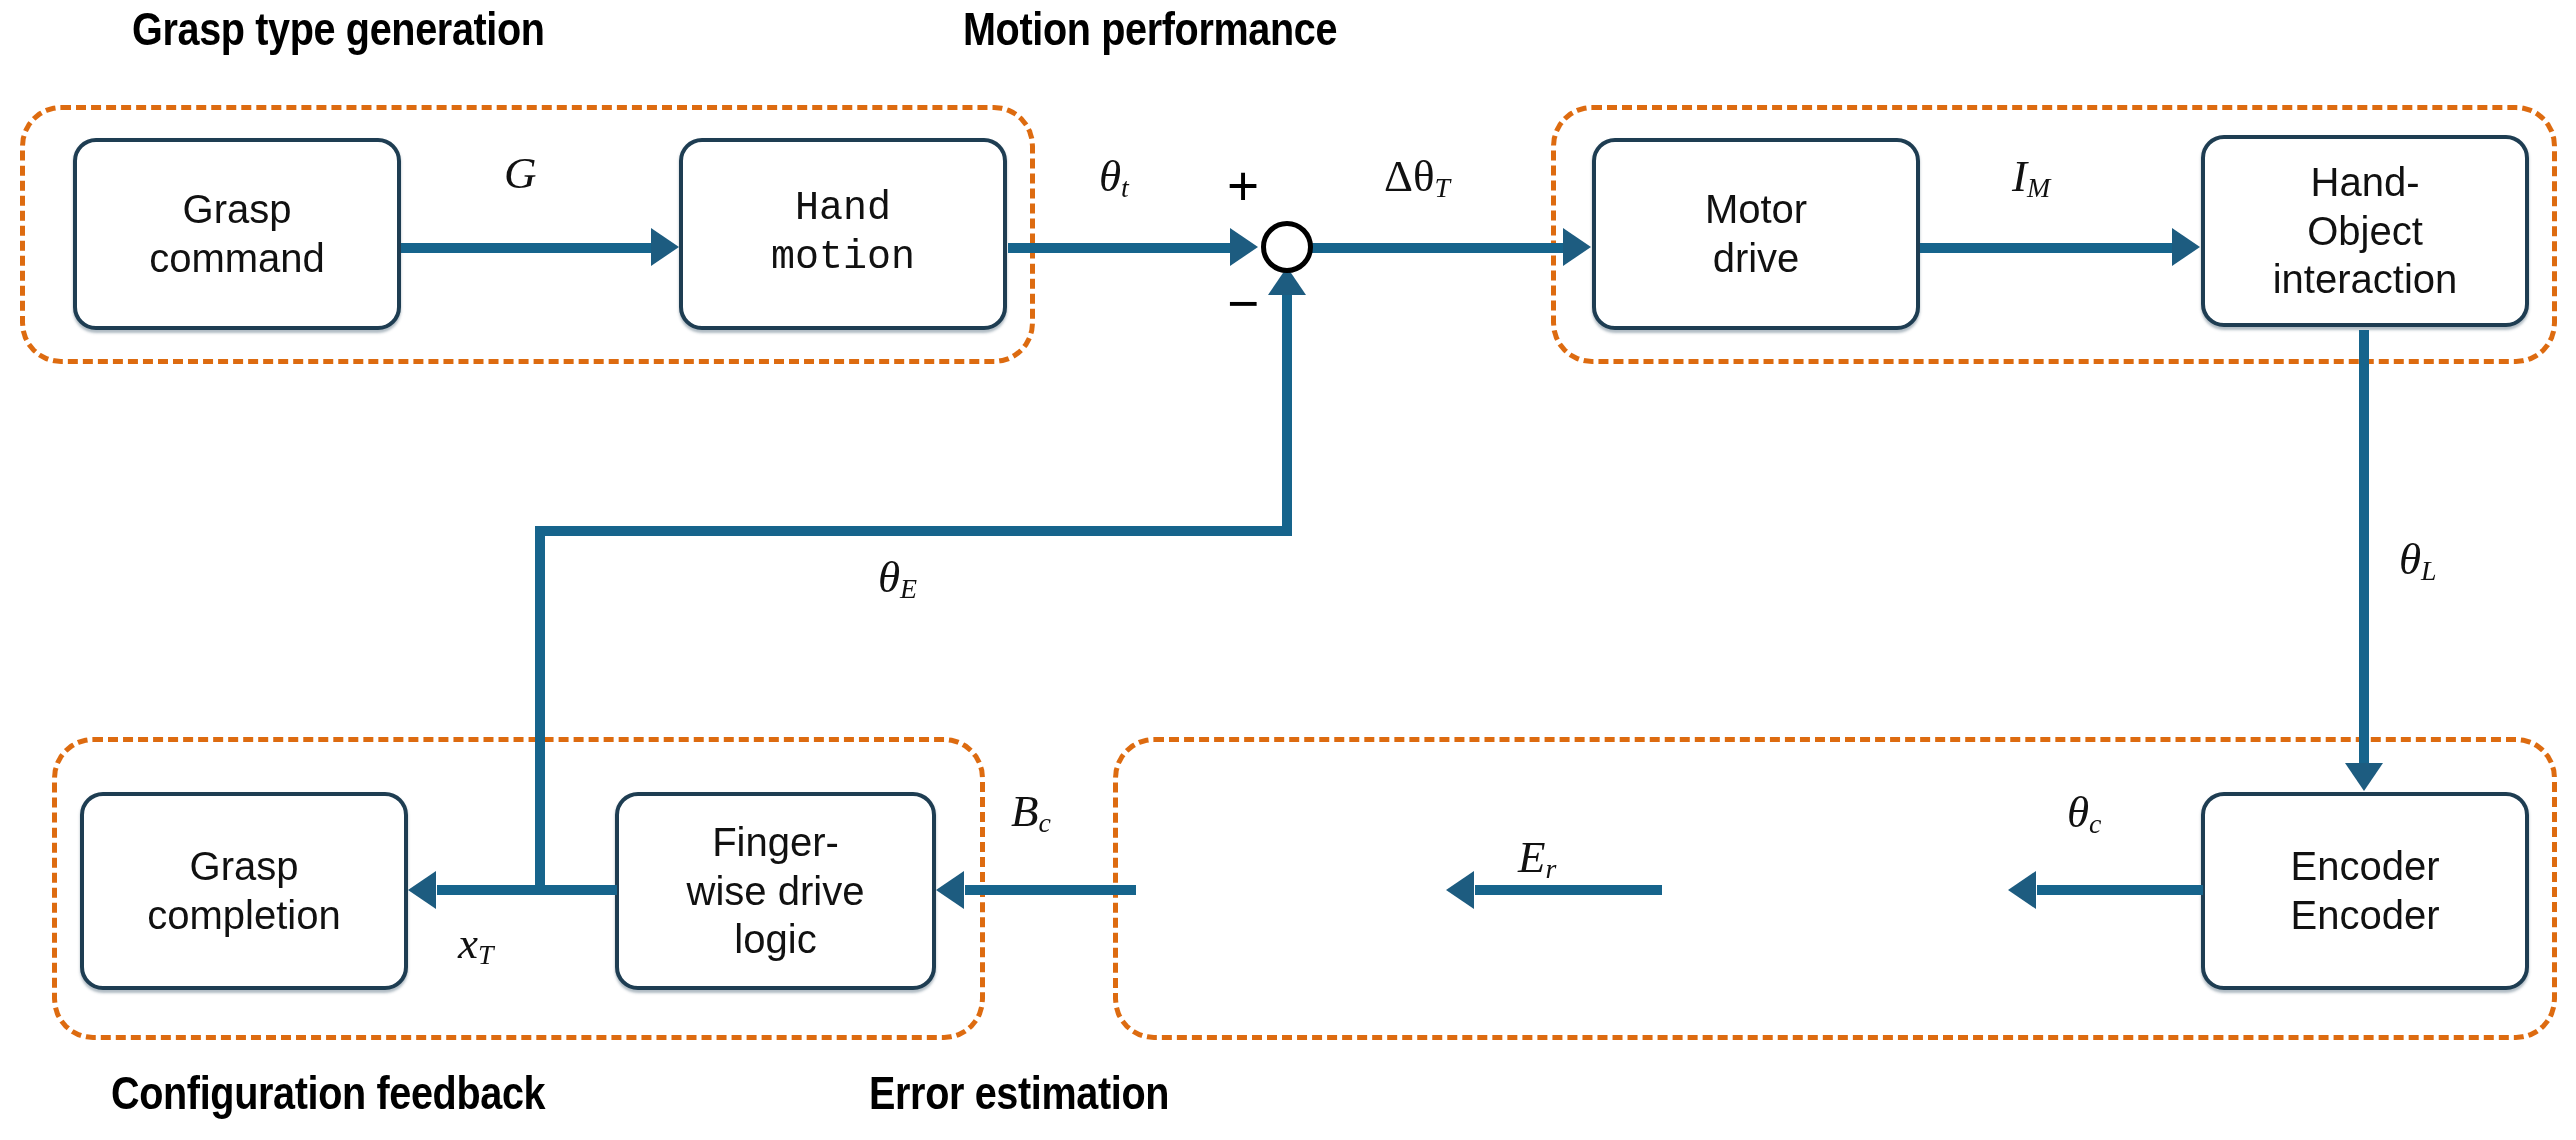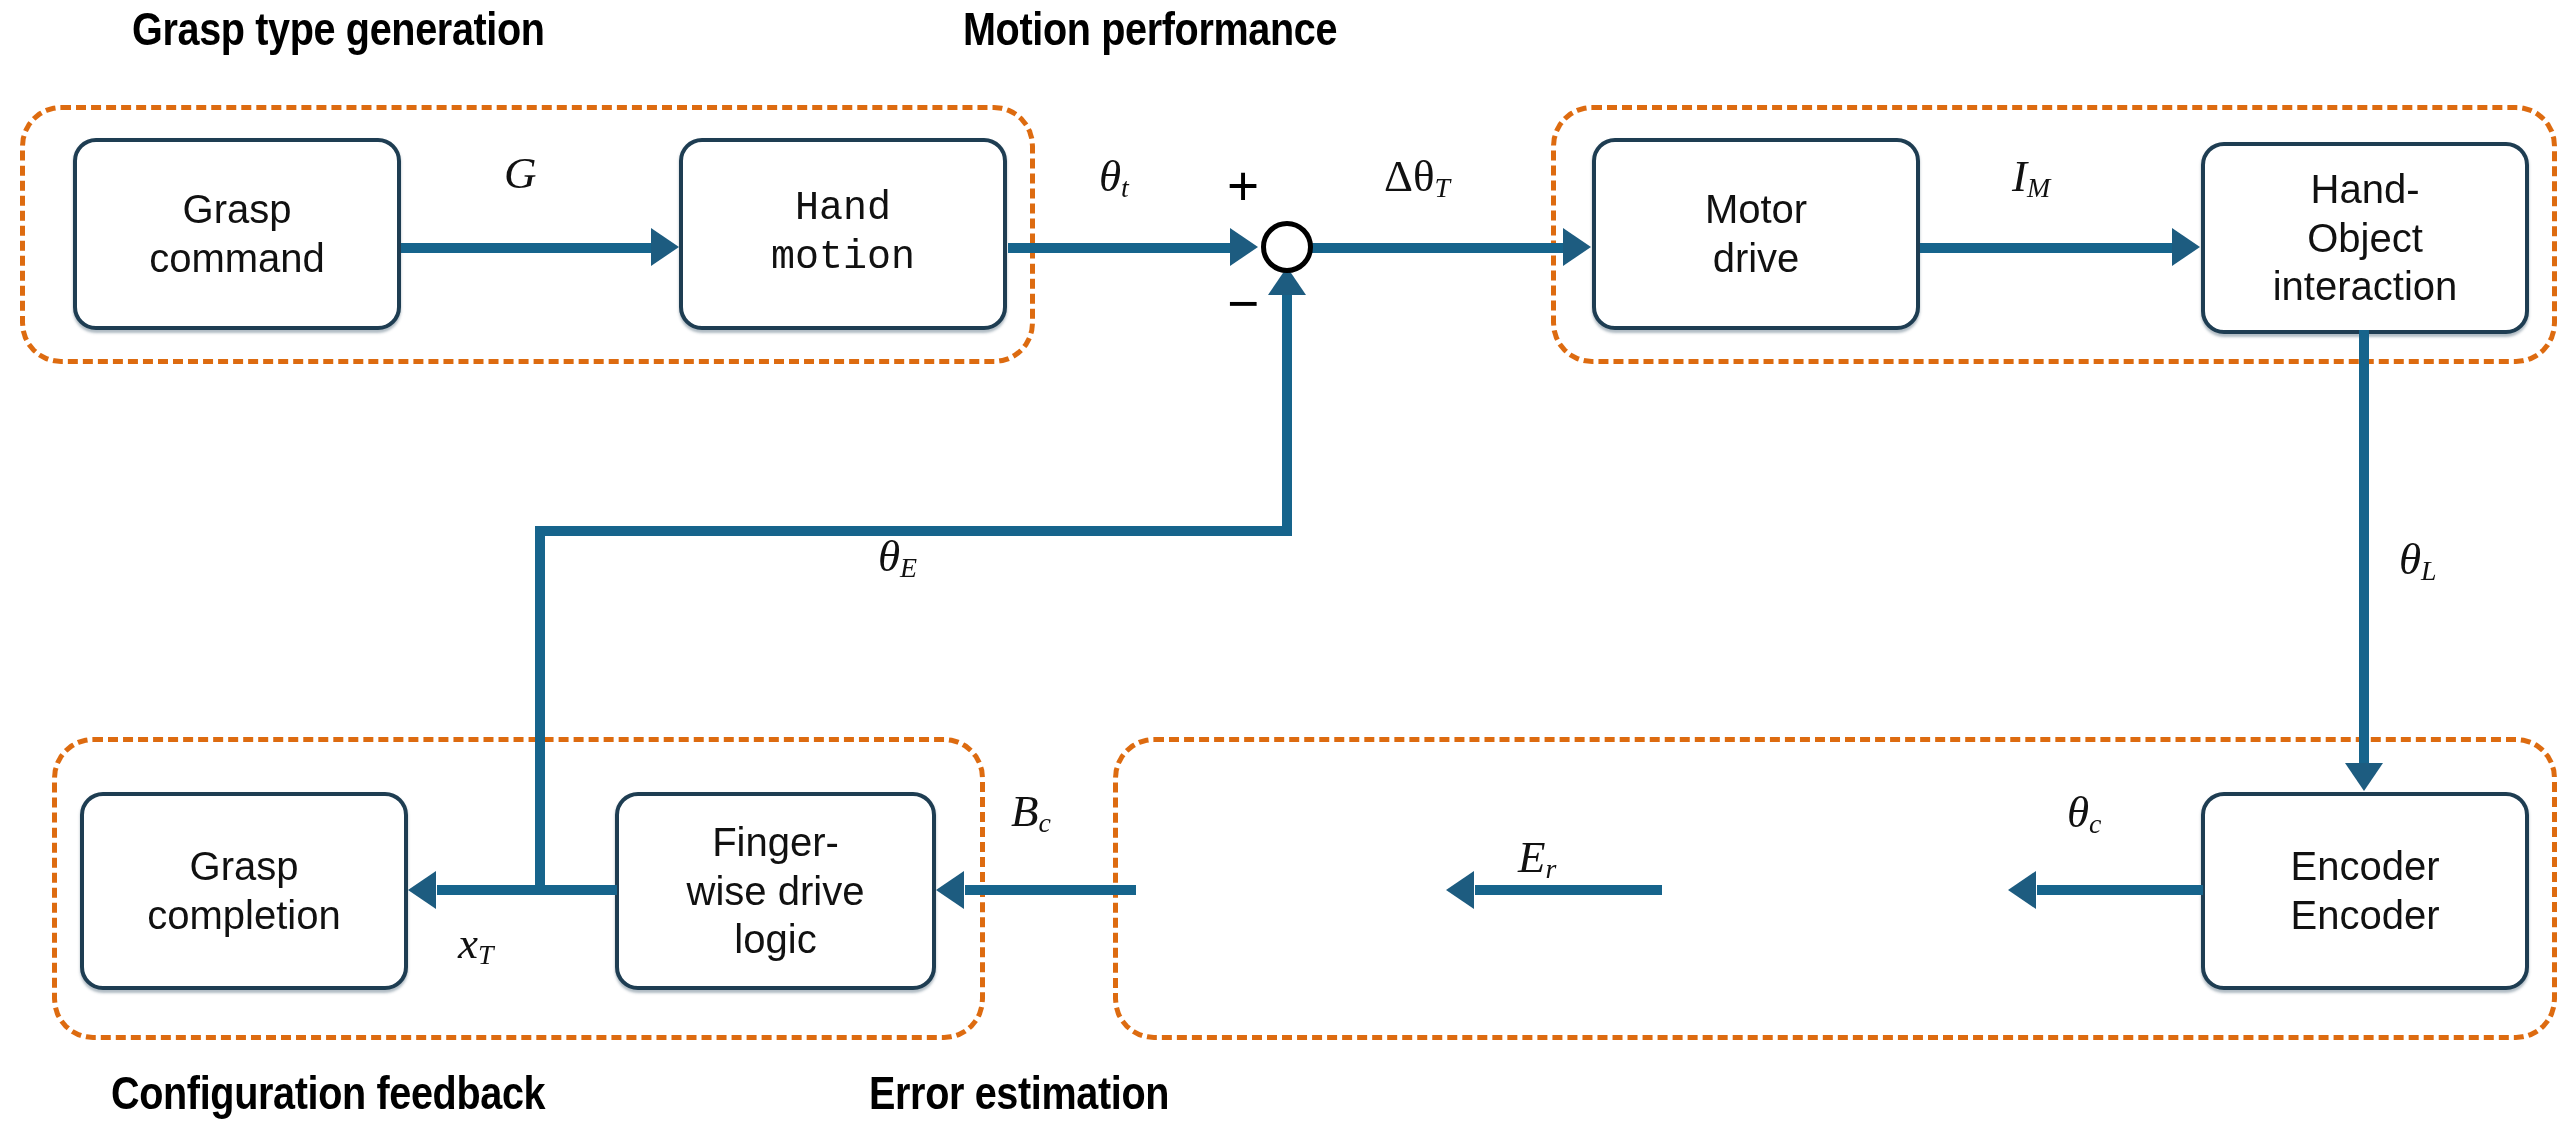--- a/index.html
+++ b/index.html
@@ -155,21 +155,21 @@
     </div>
   </div>
 
   <div class="block" style="left:1592px; top:138px; width:328px; height:192px;">
     <div>
       <span>Motor</span>
       <span>drive</span>
     </div>
   </div>
 
-  <div class="block" style="left:2201px; top:142px; width:328px; height:192px;">
+  <div class="block" style="left:2201px; top:135px; width:328px; height:192px;">
     <div>
       <span>Hand-</span>
       <span>Object</span>
       <span>interaction</span>
     </div>
   </div>
 
   <div class="block" style="left:2201px; top:792px; width:328px; height:198px;">
     <div>
       <span>Encoder</span>
@@ -261,18 +261,18 @@
   </div>
 
   <div class="sig" style="left:1011px; top:785px;">
     <span>B</span><sub>c</sub>
   </div>
 
   <div class="sig" style="left:458px; top:917px;">
     <span>x</span><sub>T</sub>
   </div>
 
-  <div class="sig" style="left:878px; top:530px;">
+  <div class="sig" style="left:878px; top:551px;">
     <span>θ</span><sub>E</sub>
   </div>
 
 </div>
 
 
 </body></html>

